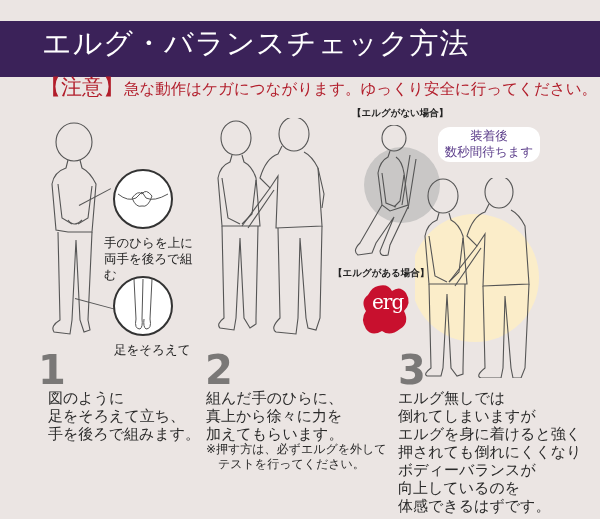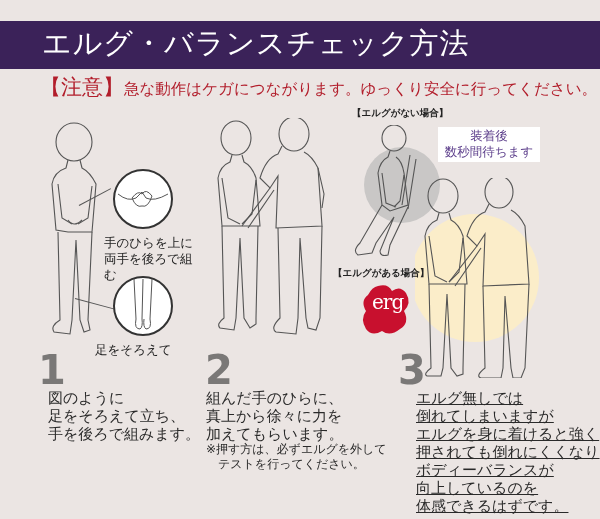--- a/index.html
+++ b/index.html
@@ -4,21 +4,21 @@
 <style>
   html, body { margin: 0; padding: 0; }
   body {
     width: 600px; height: 519px; overflow: hidden;
     background: #ebe5e3;
     font-family: "DejaVu Sans", "Liberation Sans", sans-serif;
     color: #333;
     position: relative;
   }
   .header-bar {
-    position: absolute; left: 0; top: 21px; width: 600px; height: 48px;
+    position: absolute; left: 0; top: 21px; width: 600px; height: 56px;
     background: #3b2259;
     text-decoration: underline;
   }
   .header-title {
     position: absolute; left: 42px; top: 4px;
     color: #fff; font-size: 29px; letter-spacing: 1px; line-height: 36px;
     white-space: nowrap;
   }
   .caution {
     position: absolute; left: 40px; top: 76px;
@@ -37,21 +37,21 @@
   .step-text {
     position: absolute; font-size: 15px; line-height: 18px; color: #2a2a2a;
     white-space: pre-line;
   }
   .step-note {
     position: absolute; font-size: 12px; line-height: 15px; color: #2a2a2a;
     white-space: pre-line;
   }
   .wait-badge {
     position: absolute; left: 438px; top: 127px; width: 102px; height: 34px;
-    background: #fff; border-radius: 0;
+    background: #fff; border-radius: 12px;
     color: #5b3d8a; font-size: 12.5px; line-height: 16px; text-align: center;
     padding-top: 1px; white-space: pre-line;
   }
   .erg-logo { position: absolute; left: 358px; top: 283px; width: 54px; height: 54px; }
   .erg-text {
     position: absolute; left: 372px; top: 290px;
     color: #fff; font-family: "DejaVu Serif", "Liberation Serif", serif;
     font-size: 20px; line-height: 24px; letter-spacing: -1px;
   }
 </style>
@@ -87,21 +87,21 @@
 </div>
 <div class="abs label-small" style="left:104px; top:235px; white-space:pre-line; width:96px;">手のひらを上に
 両手を後ろで組む</div>
 
 <div class="fig" style="left:112px; top:275px;">
   <svg width="62" height="62" viewBox="0 0 62 62">
     <circle cx="31" cy="31" r="29" fill="#fff" stroke="#333" stroke-width="2"></circle>
     <path d="M22 4 L24 44 Q22 54 28 54 Q31 52 30 44 L31 4 M40 4 L38 44 Q40 54 34 54 Q31 52 32 44" fill="none" stroke="#555" stroke-width="1"></path>
   </svg>
 </div>
-<div class="abs label-small" style="left:95px; top:342px;">足をそろえて</div>
+<div class="abs label-small" style="left:114px; top:342px;">足をそろえて</div>
 
 <div class="fig" style="left:212px; top:118px;">
   <svg width="120" height="220" viewBox="0 0 120 220" fill="none" stroke="#555" stroke-width="1.1">
     <ellipse cx="24" cy="20" rx="15" ry="17"></ellipse>
     <path d="M20 37 L18 44 Q8 48 6 60 L10 108 L48 108 L44 60 Q40 48 32 44 L30 37"></path>
     <path d="M10 60 L16 100 L28 106 M44 62 L40 96 L30 106"></path>
     <path d="M10 108 L12 200 Q4 206 8 210 L22 212 L24 200 L28 120 L32 200 L38 210 L44 206 L44 200 L46 108"></path>
     <ellipse cx="82" cy="16" rx="15" ry="17"></ellipse>
     <path d="M70 28 L66 36 Q54 40 48 60 L58 70 L66 58 L64 110 L110 108 L106 50 Q100 38 92 34"></path>
     <path d="M58 70 L30 108 M62 72 L36 110"></path>
@@ -155,19 +155,19 @@
 手を後ろで組みます。</div>
 
 <div class="step-num" style="left:205px; top:350px;">2</div>
 <div class="step-text" style="left:206px; top:389px;">組んだ手のひらに、
 真上から徐々に力を
 加えてもらいます。</div>
 <div class="step-note" style="left:206px; top:442px;">※押す方は、必ずエルグを外して
 　テストを行ってください。</div>
 
 <div class="step-num" style="left:398px; top:350px;">3</div>
-<div class="step-text" style="left:416px; top:389px;text-decoration:underline;">エルグ無しでは
+<div class="step-text" style="left:398px; top:389px;">エルグ無しでは
 倒れてしまいますが
 エルグを身に着けると強く
 押されても倒れにくくなり
 ボディーバランスが
 向上しているのを
 体感できるはずです。</div>
 
 </body></html>

